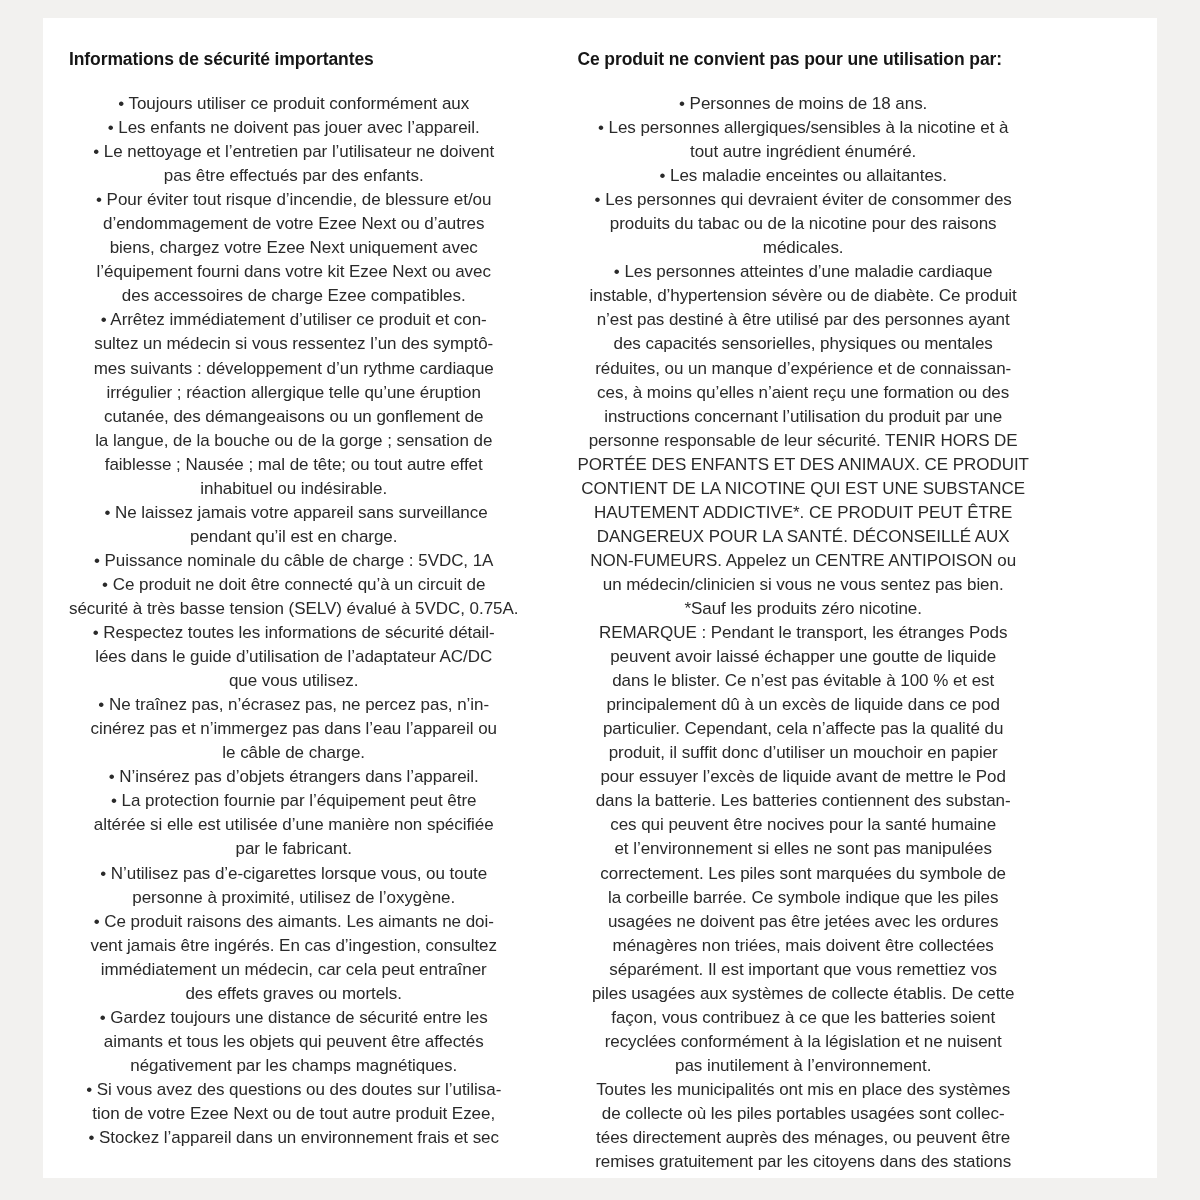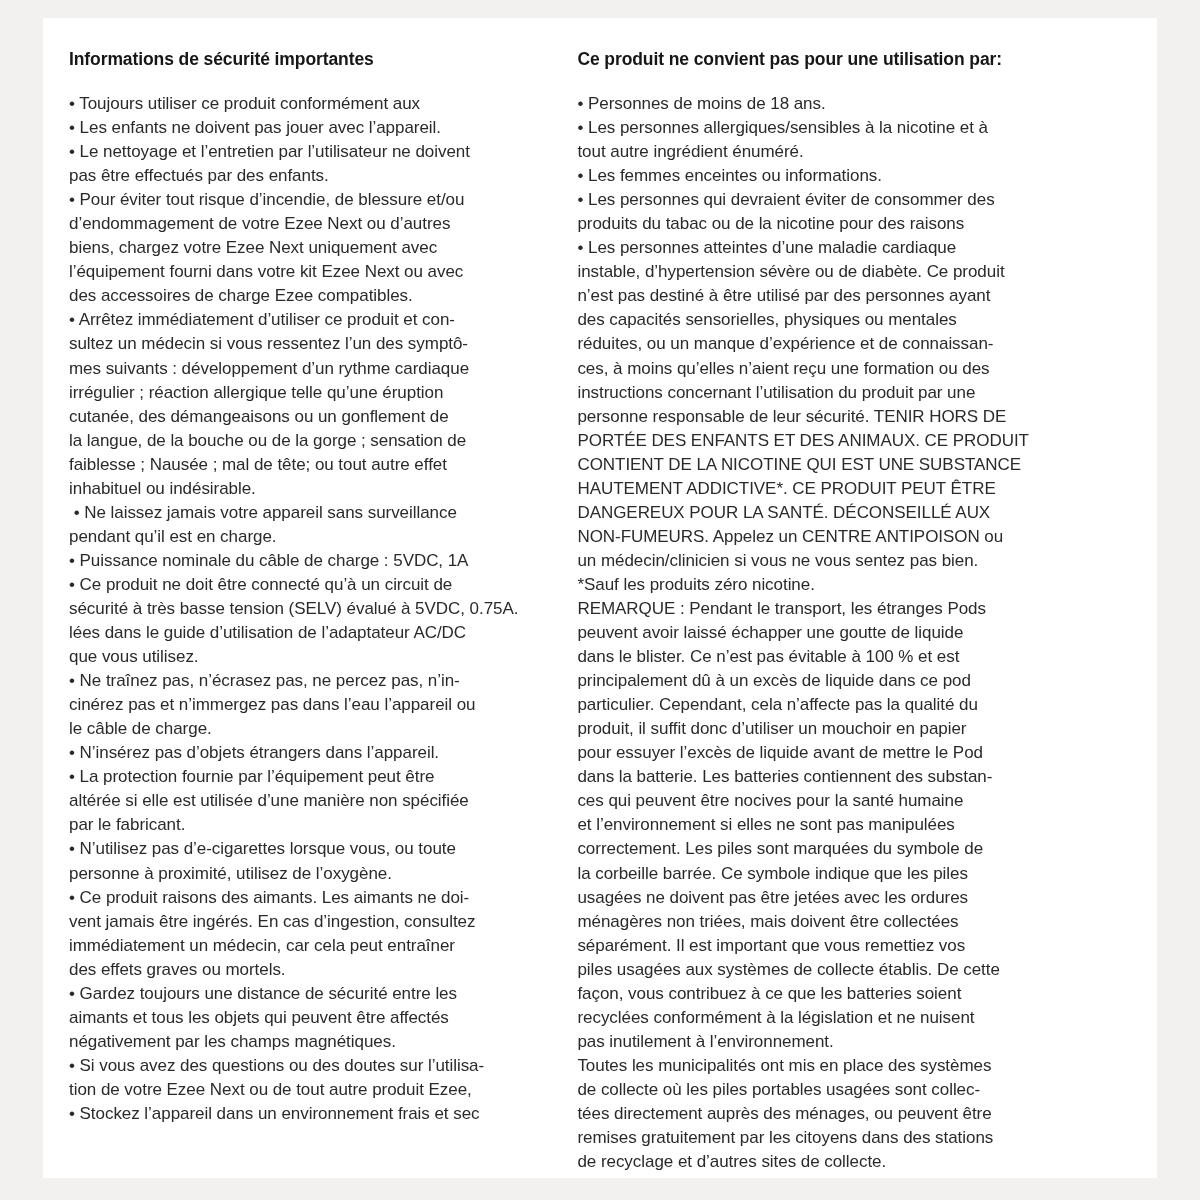--- a/index.html
+++ b/index.html
@@ -54,20 +54,21 @@
     margin: 0 0 22px 0;
     line-height: 22px;
     white-space: nowrap;
   }
 
   .body-block {
     font-size: 17px;
     line-height: 24.05px;
     color: #2a2a2a;
     letter-spacing: -0.05px;
+    text-align: center;
   }
 
   .line {
     display: block;
     white-space: pre;
   }
 </style>
 </head>
 <body>
 
@@ -92,20 +93,21 @@
           <span class="line">irrégulier ; réaction allergique telle qu’une éruption</span>
           <span class="line">cutanée, des démangeaisons ou un gonflement de</span>
           <span class="line">la langue, de la bouche ou de la gorge ; sensation de</span>
           <span class="line">faiblesse ; Nausée ; mal de tête; ou tout autre effet</span>
           <span class="line">inhabituel ou indésirable.</span>
           <span class="line"> • Ne laissez jamais votre appareil sans surveillance</span>
           <span class="line">pendant qu’il est en charge.</span>
           <span class="line">• Puissance nominale du câble de charge : 5VDC, 1A</span>
           <span class="line">• Ce produit ne doit être connecté qu’à un circuit de</span>
           <span class="line">sécurité à très basse tension (SELV) évalué à 5VDC, 0.75A.</span>
+          <span class="line">• Respectez toutes les informations de sécurité détail-</span>
           <span class="line">lées dans le guide d’utilisation de l’adaptateur AC/DC</span>
           <span class="line">que vous utilisez.</span>
           <span class="line">• Ne traînez pas, n’écrasez pas, ne percez pas, n’in-</span>
           <span class="line">cinérez pas et n’immergez pas dans l’eau l’appareil ou</span>
           <span class="line">le câble de charge.</span>
           <span class="line">• N’insérez pas d’objets étrangers dans l’appareil.</span>
           <span class="line">• La protection fournie par l’équipement peut être</span>
           <span class="line">altérée si elle est utilisée d’une manière non spécifiée</span>
           <span class="line">par le fabricant.</span>
           <span class="line">• N’utilisez pas d’e-cigarettes lorsque vous, ou toute</span>
@@ -122,23 +124,24 @@
           <span class="line">• Stockez l’appareil dans un environnement frais et sec</span>
         </div>
     </div>
 
     <div class="column right">
       <h2 class="section-heading">Ce produit ne convient pas pour une utilisation par:</h2>
       <div class="body-block">
           <span class="line">• Personnes de moins de 18 ans.</span>
           <span class="line">• Les personnes allergiques/sensibles à la nicotine et à</span>
           <span class="line">tout autre ingrédient énuméré.</span>
-          <span class="line">• Les femmes enceintes ou informations.</span>
+          <span class="line">• Les maladie enceintes ou allaitantes.</span>
           <span class="line">• Les personnes qui devraient éviter de consommer des</span>
           <span class="line">produits du tabac ou de la nicotine pour des raisons</span>
+          <span class="line">médicales.</span>
           <span class="line">• Les personnes atteintes d’une maladie cardiaque</span>
           <span class="line">instable, d’hypertension sévère ou de diabète. Ce produit</span>
           <span class="line">n’est pas destiné à être utilisé par des personnes ayant</span>
           <span class="line">des capacités sensorielles, physiques ou mentales</span>
           <span class="line">réduites, ou un manque d’expérience et de connaissan-</span>
           <span class="line">ces, à moins qu’elles n’aient reçu une formation ou des</span>
           <span class="line">instructions concernant l’utilisation du produit par une</span>
           <span class="line">personne responsable de leur sécurité. TENIR HORS DE</span>
           <span class="line">PORTÉE DES ENFANTS ET DES ANIMAUX. CE PRODUIT</span>
           <span class="line">CONTIENT DE LA NICOTINE QUI EST UNE SUBSTANCE</span>

